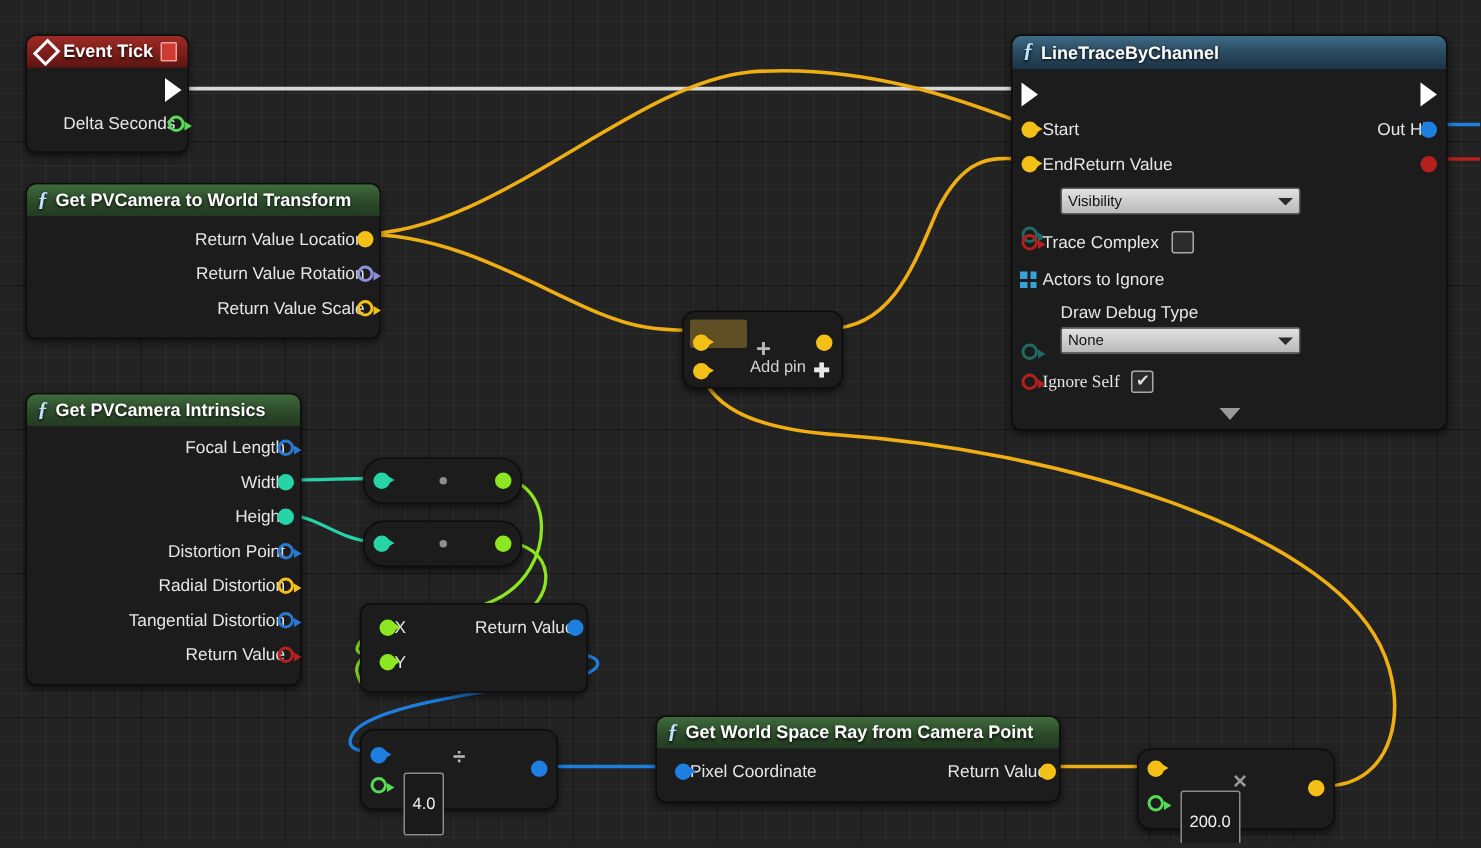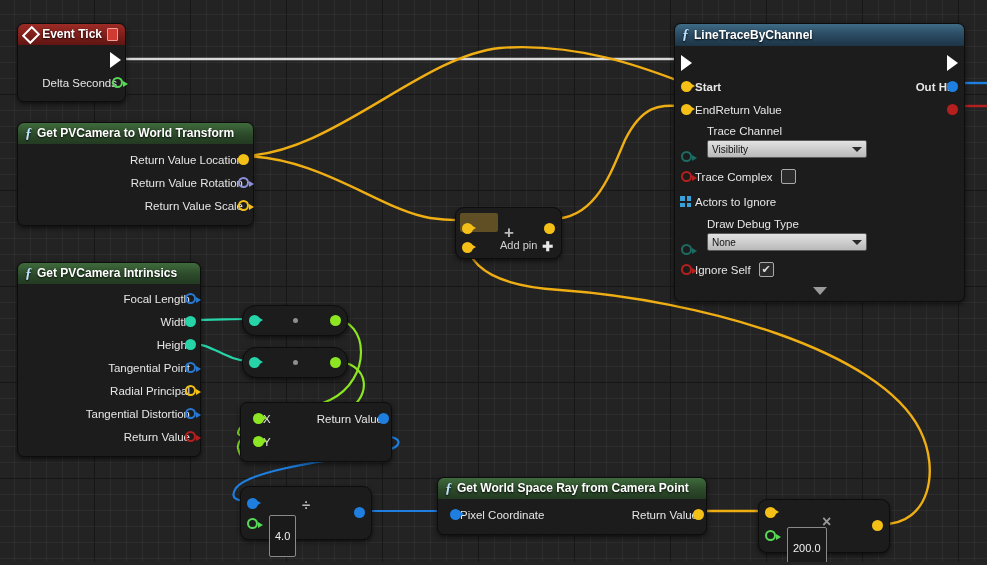--- a/index.html
+++ b/index.html
@@ -160,25 +160,25 @@
       </div>
       <div class="row out">
         <span class="lbl">Width</span>
         <span class="pin r" style="background:#26d4a8;"></span>
       </div>
       <div class="row out">
         <span class="lbl">Height</span>
         <span class="pin r" style="background:#26d4a8;"></span>
       </div>
       <div class="row out">
-        <span class="lbl">Tangential Point</span>
+        <span class="lbl">Distortion Point</span>
         <span class="pin r hollow arrow" style="color:#2a79d1;border-color:#2a79d1;"></span>
       </div>
       <div class="row out">
-        <span class="lbl">Radial Principal</span>
+        <span class="lbl">Radial Distortion</span>
         <span class="pin r hollow arrow" style="color:#f4c017;border-color:#f4c017;"></span>
       </div>
       <div class="row out">
         <span class="lbl">Tangential Distortion</span>
         <span class="pin r hollow arrow" style="color:#2a79d1;border-color:#2a79d1;"></span>
       </div>
       <div class="row out">
         <span class="lbl">Return Value</span>
         <span class="pin r hollow arrow" style="color:#b5201f;border-color:#b5201f;"></span>
       </div>
@@ -270,37 +270,36 @@
       <span class="ficon">ƒ</span>
       <span>LineTraceByChannel</span>
     </div>
     <div class="body" style="padding:5px 10px 4px 10px;">
 
       <div class="row" style="height:24px;">
         <span class="exec" style="left:-4px;"></span>
         <span class="exec" style="right:-4px;left:auto;"></span>
       </div>
 
-      <div class="row" style="justify-content:space-between;font-weight:bold;">
+      <div class="row" style="justify-content:space-between;">
         <span class="pin arrow" style="background:#f4c017;color:#f4c017;left:-4px;"></span>
         <span class="lbl" style="margin-left:10px;">Start</span>
         <span class="lbl">Out Hit</span>
         <span class="pin r" style="background:#1e7fe0;right:-4px;"></span>
       </div>
 
       <div class="row" style="justify-content:flex-start;">
         <span class="pin arrow" style="background:#f4c017;color:#f4c017;left:-4px;"></span>
         <span class="lbl" style="margin-left:10px;">End</span>
         <span class="lbl">Return Value</span>
         <span class="pin r" style="background:#b5201f;right:-4px;"></span>
       </div>
 
       <div style="position:relative;margin-top:4px;padding-left:22px;">
         <span class="pin l hollow arrow" style="color:#1d6b63;border-color:#1d6b63;left:-4px;top:26px;margin-top:0;"></span>
-        <div class="lbl" style="font-size:11.5px;color:#e6e6e6;">Trace Channel</div>
         <div class="combo" style="margin-top:3px;width:150px;">
           <span>Visibility</span>
           <span class="caret"></span>
         </div>
       </div>
 
       <div class="row" style="margin-top:7px;">
         <span class="pin l hollow arrow" style="color:#b5201f;border-color:#b5201f;left:-4px;"></span>
         <span class="lbl" style="margin-left:10px;">Trace Complex</span>
         <span class="chk" style="margin-left:8px;"></span>
@@ -318,21 +317,21 @@
 
       <div style="position:relative;margin-top:5px;padding-left:22px;">
         <span class="pin l hollow arrow" style="color:#1d6b63;border-color:#1d6b63;left:-4px;top:26px;margin-top:0;"></span>
         <div class="lbl" style="font-size:11.5px;color:#e6e6e6;">Draw Debug Type</div>
         <div class="combo" style="margin-top:3px;width:150px;">
           <span>None</span>
           <span class="caret"></span>
         </div>
       </div>
 
-      <div class="row" style="margin-top:7px;">
+      <div class="row" style="margin-top:7px;font-family:Liberation Serif, serif;">
         <span class="pin l hollow arrow" style="color:#b5201f;border-color:#b5201f;left:-4px;"></span>
         <span class="lbl" style="margin-left:10px;">Ignore Self</span>
         <span class="chk" style="margin-left:8px;">✔</span>
       </div>
 
       <div style="padding:6px 0 2px 0;">
         <div class="arrdown"></div>
       </div>
     </div>
   </div>

